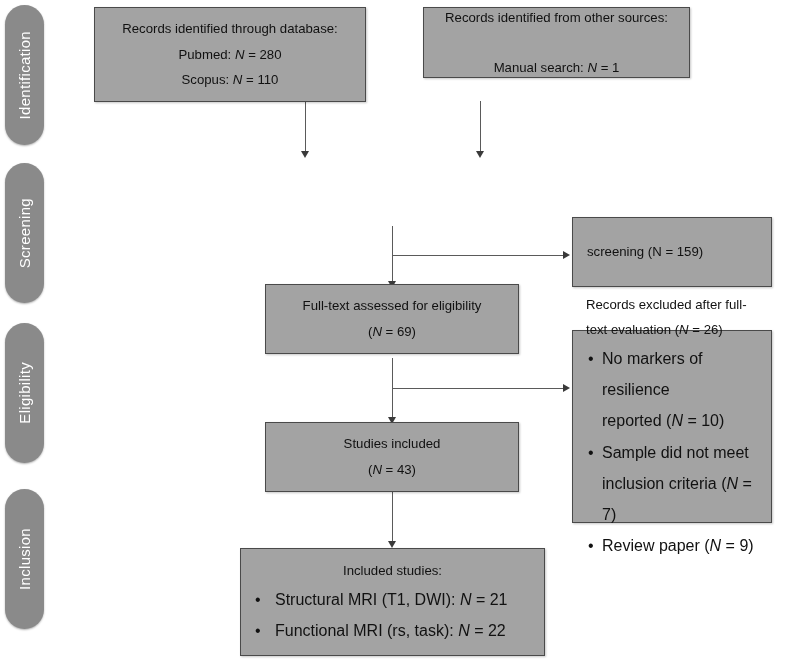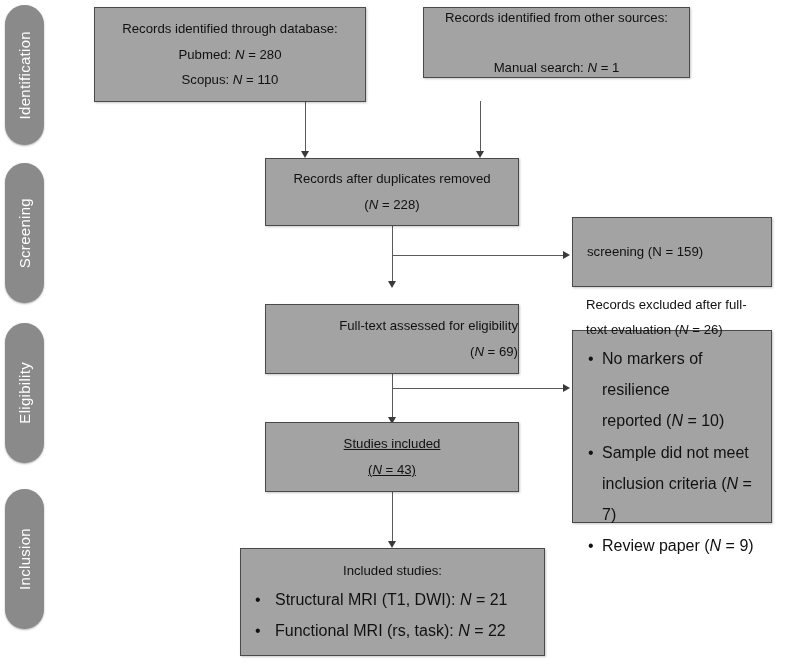--- a/index.html
+++ b/index.html
@@ -169,32 +169,26 @@
     </div>
   </div>
 
   <div class="box" style="left:423px; top:7px; width:267px; height:71px;gap:24px;">
     <div class="line">Records identified from other sources:</div>
     <div class="line">
       <span>Manual search: </span><span class="ital">N</span><span> = 1</span>
     </div>
   </div>
 
-  <div class="box" style="left:265px; top:158px; width:254px; height:68px;">
-    <div class="line">Records after duplicates removed</div>
-    <div class="line">
-      <span>(</span><span class="ital">N</span><span> = 228)</span>
-    </div>
-  </div>
 
   <div class="box left-align" style="left:572px; top:217px; width:200px; height:70px; padding:0 14px;">
     <div class="line">screening (N = 159)</div>
   </div>
 
-  <div class="box" style="left:265px; top:304px; width:254px; height:70px;align-items:flex-end;">
+  <div class="box" style="left:265px; top:284px; width:254px; height:70px;">
     <div class="line">Full-text assessed for eligibility</div>
     <div class="line">
       <span>(</span><span class="ital">N</span><span> = 69)</span>
     </div>
   </div>
 
   <div class="box left-align" style="left:572px; top:330px; width:200px; height:193px; padding:0 13px;">
     <div class="line">Records excluded after full-</div>
     <div class="line">
       <span>text evaluation (</span><span class="ital">N</span><span> = 26)</span>
@@ -207,21 +201,21 @@
       <li>
         <span>Sample did not meet</span><br>
         <span>inclusion criteria (</span><span class="ital">N</span><span> = 7)</span>
       </li>
       <li>
         <span>Review paper (</span><span class="ital">N</span><span> = 9)</span>
       </li>
     </ul>
   </div>
 
-  <div class="box" style="left:265px; top:422px; width:254px; height:70px;text-decoration:underline;">
+  <div class="box" style="left:265px; top:422px; width:254px; height:70px;">
     <div class="line">Studies included</div>
     <div class="line">
       <span>(</span><span class="ital">N</span><span> = 43)</span>
     </div>
   </div>
 
   <div class="box" style="left:240px; top:548px; width:305px; height:108px;">
     <div class="line">Included studies:</div>
     <ul class="bullets wide">
       <li>

